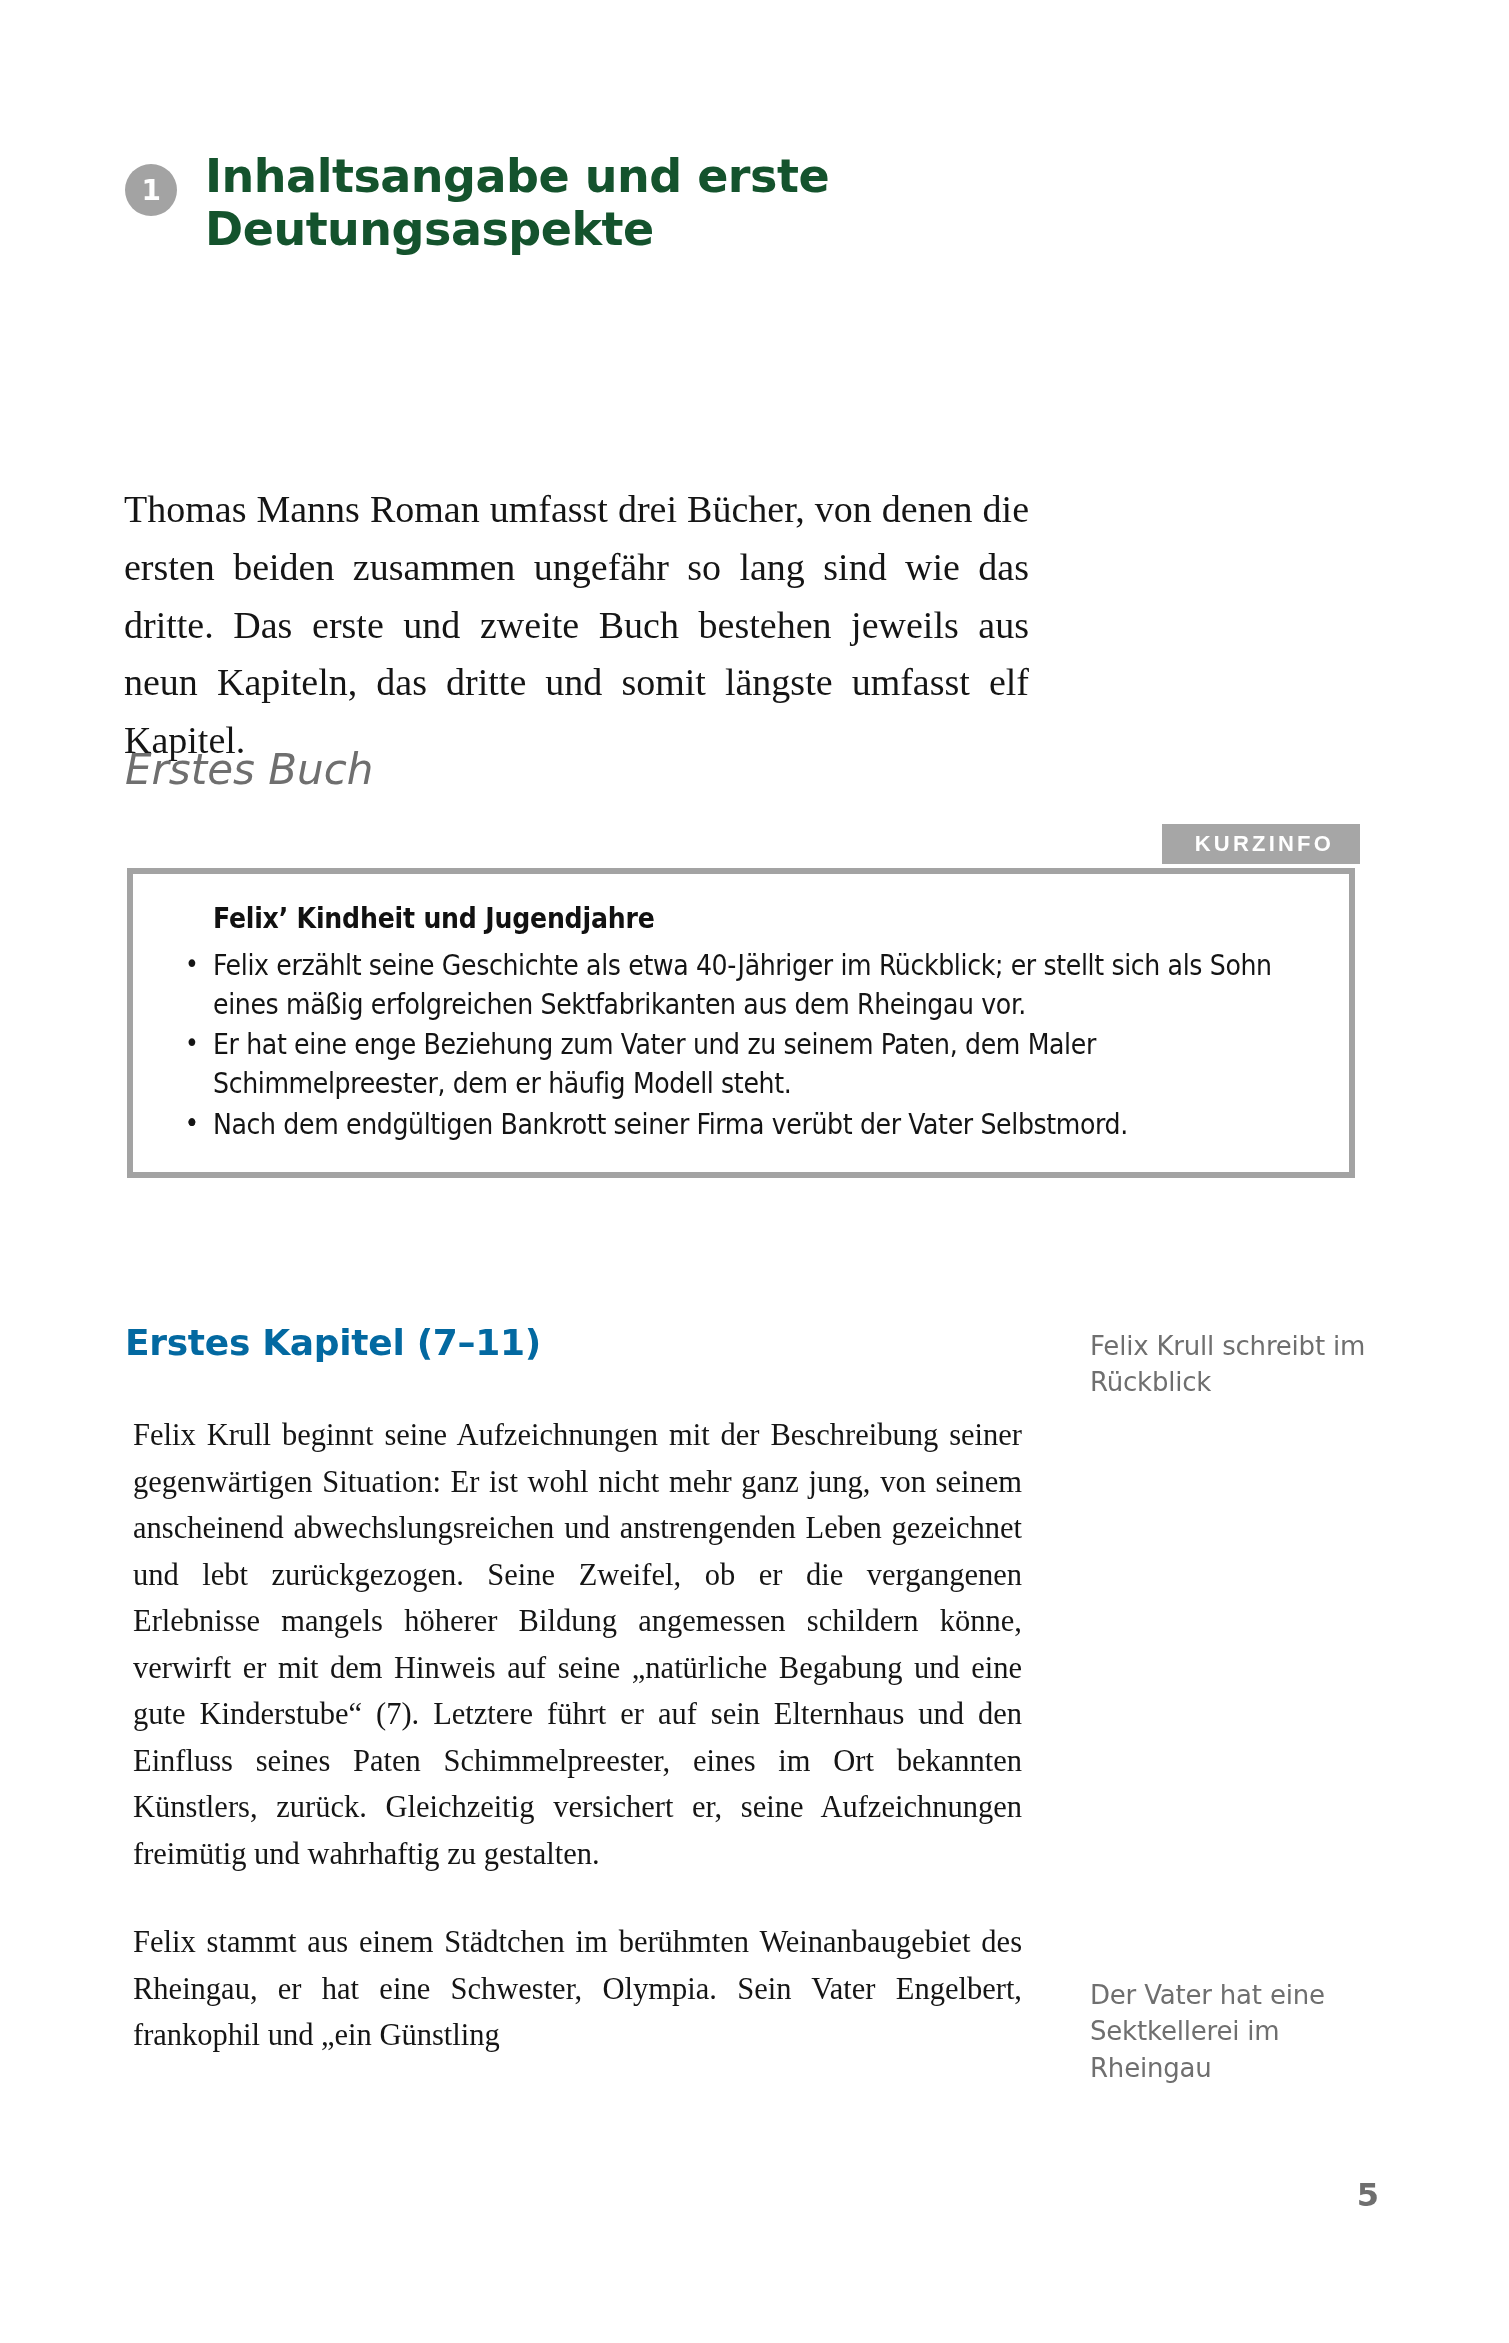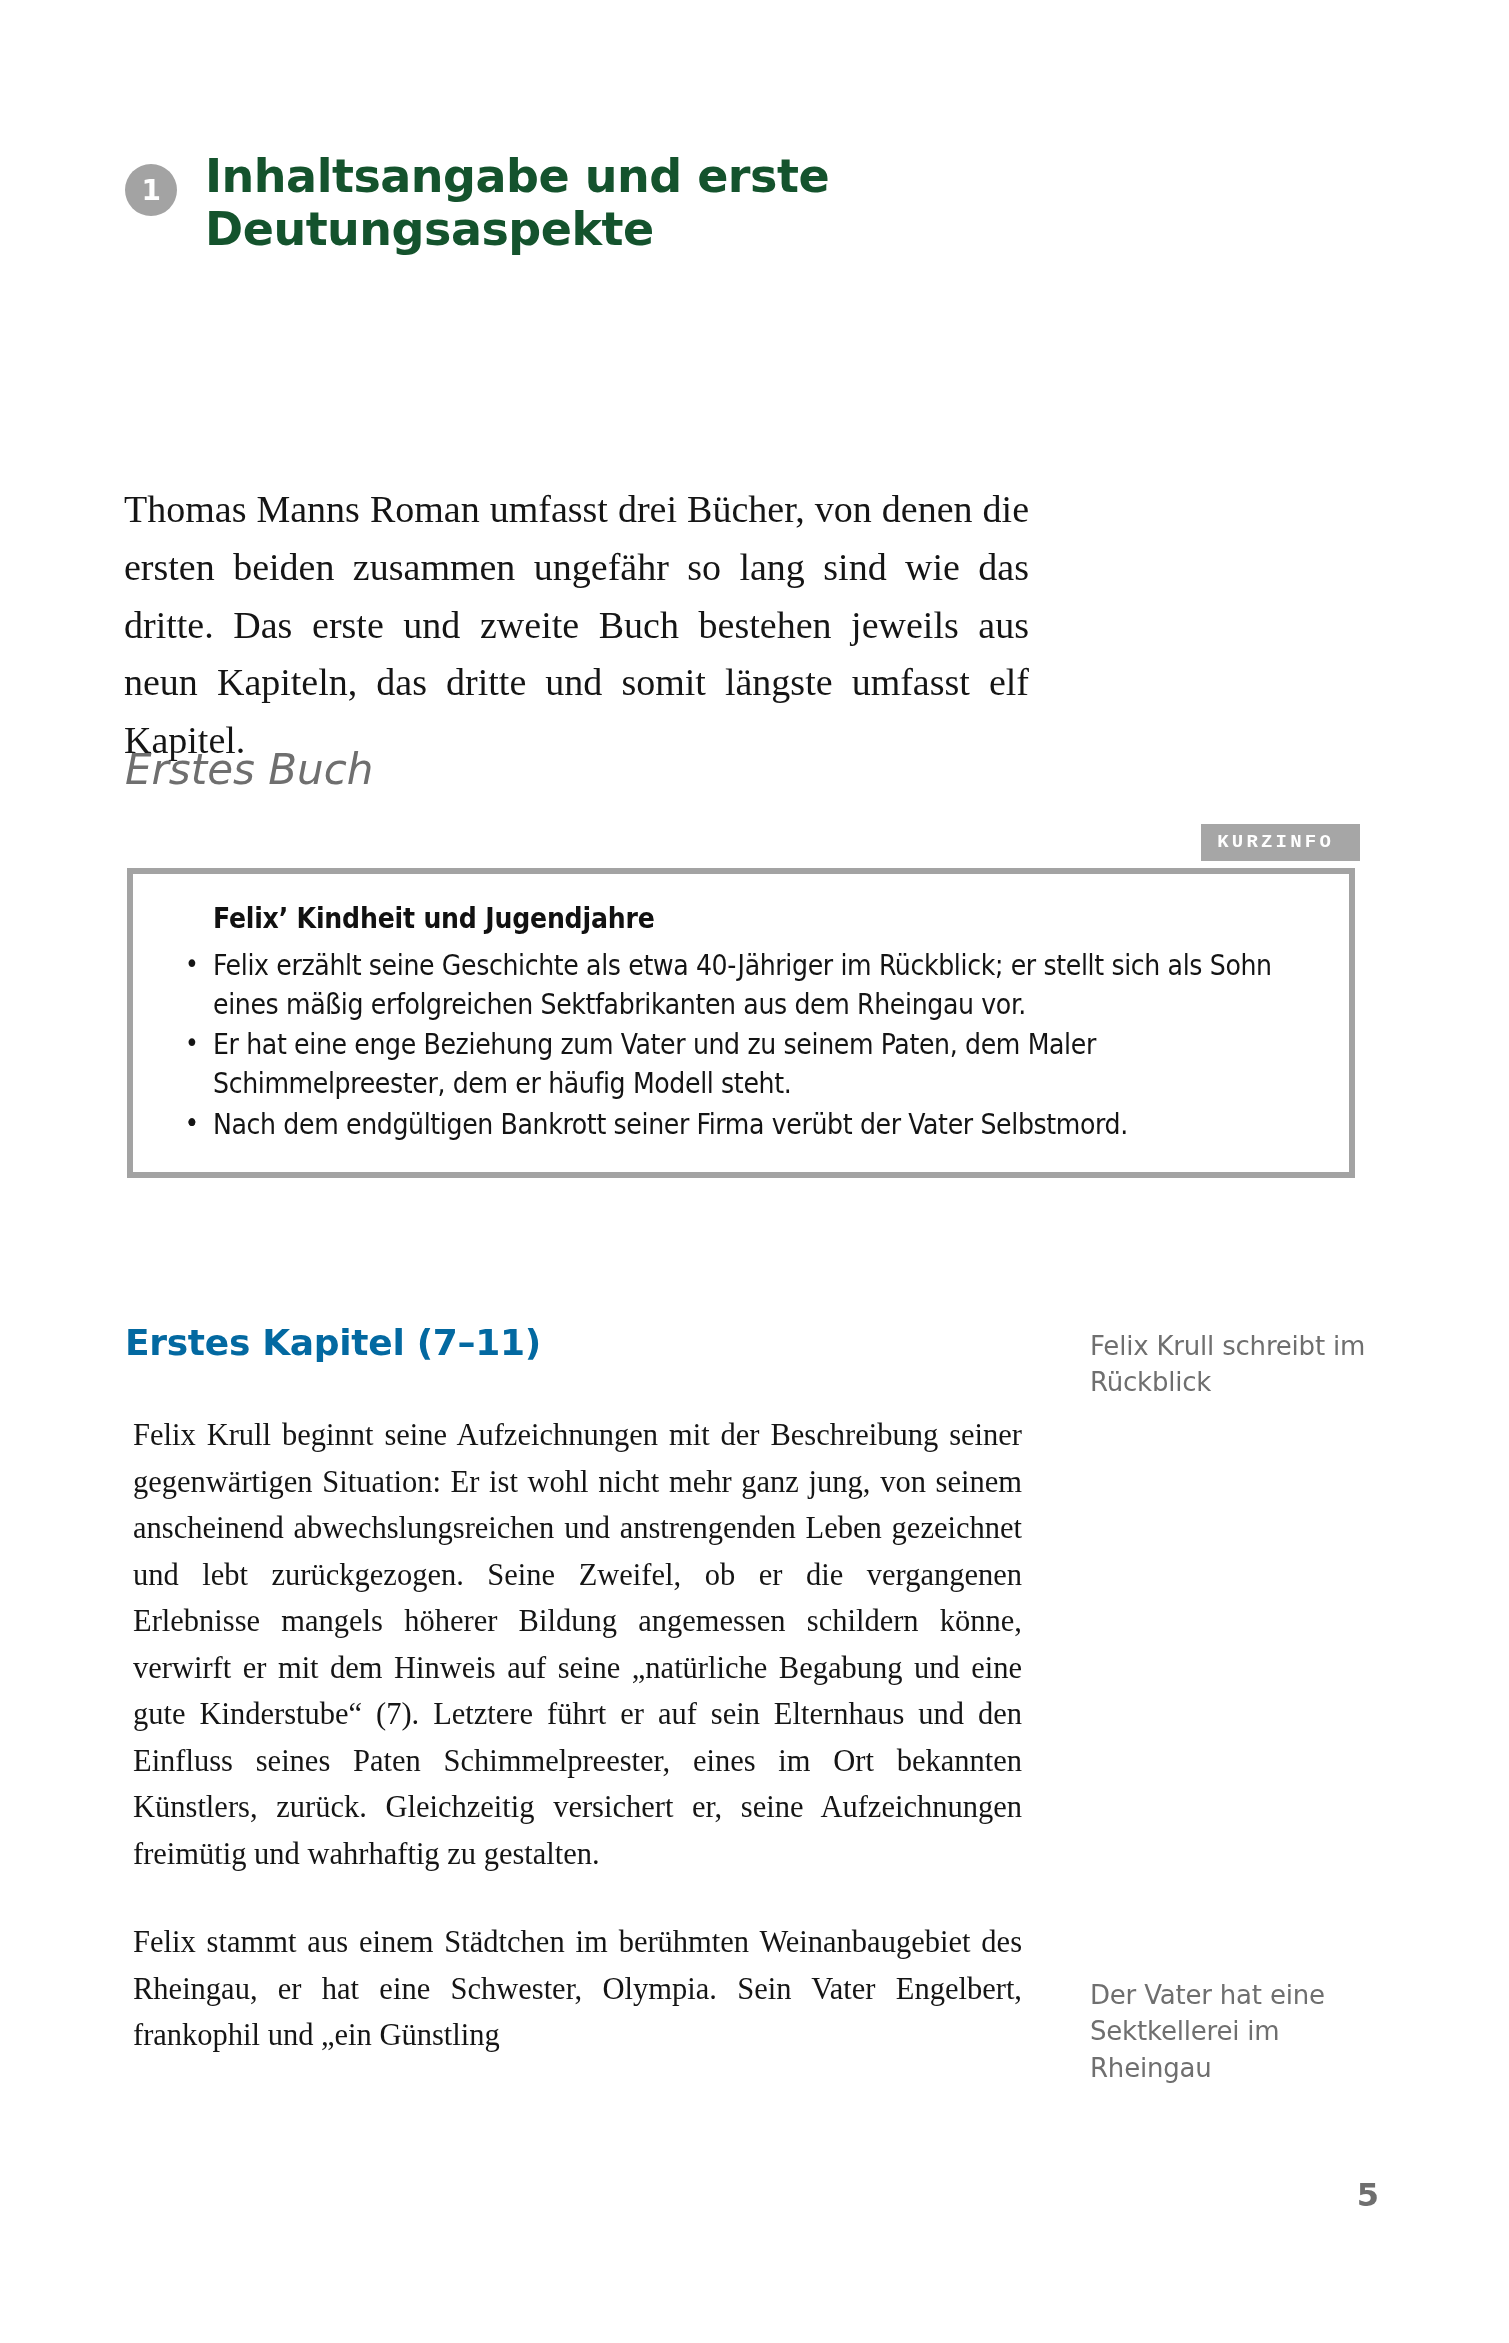--- a/index.html
+++ b/index.html
@@ -88,25 +88,25 @@
     font-style: italic;
   }
 
   
   .kurzinfo-tab {
     position: absolute;
     right: 149px;
     top: 824px;
     background: #a6a6a6;
     color: #ffffff;
-    font-family: Liberation Mono, monospace;
-    font-size: 19px;
+    font-family: Liberation Sans, sans-serif;
+    font-size: 22px;
     font-weight: 700;
     letter-spacing: 3.2px;
-    padding: 9px 26px 9px 16px;
+    padding: 9px 26px 9px 33px;
     line-height: 1;
   }
 
   
   .kurzinfo-box {
     position: absolute;
     left: 127px;
     top: 868px;
     width: 1228px;
     border: 6px solid #a3a3a3;

